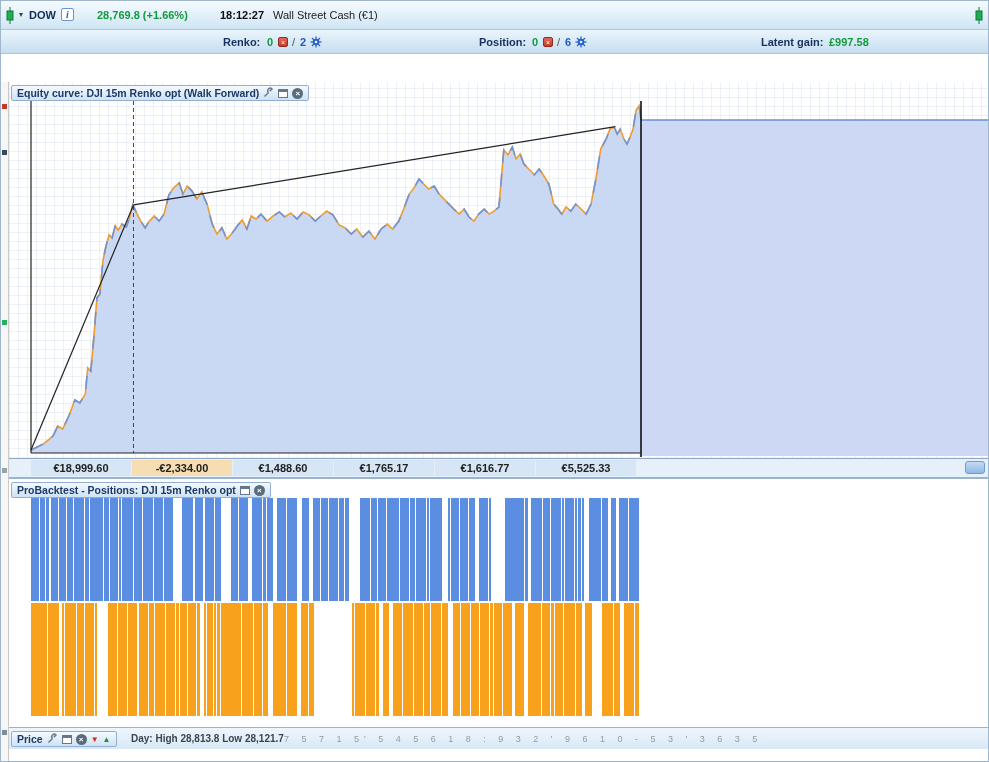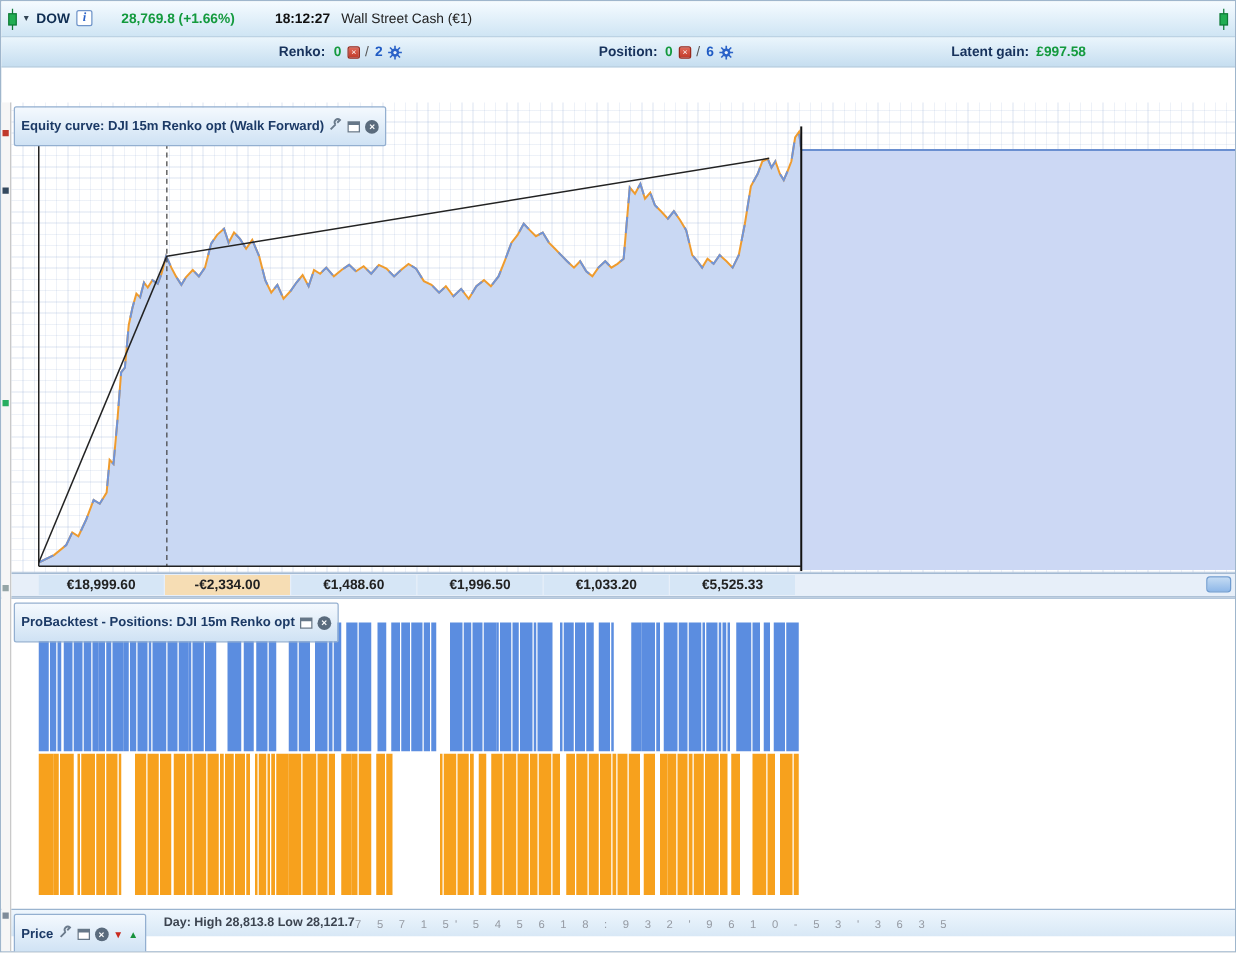--- a/index.html
+++ b/index.html
@@ -41,21 +41,21 @@
 
   
   .gutter{position:absolute;left:0;top:81px;bottom:0;width:8px;background:#f6f6f6;border-right:1px solid #c9c9c9;z-index:30}
   .gutter i{position:absolute;left:1px;width:5px;height:5px;display:block}
 
   .chart-grid{position:absolute;left:8px;top:81px;right:0;height:376px;background:#fff;
     background-image:
       repeating-linear-gradient(90deg, rgba(120,150,200,.13) 0 1px, transparent 1px 9px),
       repeating-linear-gradient(0deg, rgba(120,150,200,.13) 0 1px, transparent 1px 9px)}
   #equity-svg{position:absolute;left:8px;top:100px;z-index:5}
-  .panel-label{position:absolute;z-index:40;display:inline-flex;align-items:center;gap:4px;height:32px;
+  .panel-label{position:absolute;z-index:40;display:inline-flex;align-items:center;gap:4px;height:16px;
       padding:0 5px;background:linear-gradient(#f4f9fe,#cfe2f4);border:1px solid #93afd0;border-radius:2px;
       font-size:10.5px;font-weight:bold;color:#1c3a66;white-space:nowrap}
 
   
   .stats-bg{position:absolute;left:8px;right:0;top:457px;height:20px;background:#e7eff9;border-top:1px solid #8fa9c6;border-bottom:1px solid #9db4cc}
   .stats-row{position:absolute;left:30px;top:459px;display:flex;gap:1px;z-index:6}
   .stat-cell{width:100px;height:16px;background:#d6e6f6;text-align:center;line-height:16px;
              font-weight:bold;color:#222;font-size:11px}
   .stat-cell.neg{background:#f6ddb4}
   .scroll-thumb{position:absolute;left:964px;top:460px;width:20px;height:13px;border-radius:3px;
@@ -185,22 +185,22 @@
     <line id="eq-end" y1="0" y2="356" x1="632" x2="632"></line>
     <line class="axis" x1="22" y1="0" x2="22" y2="352"></line>
     <line class="axis" x1="22" y1="352" x2="632" y2="352"></line>
   </svg>
 
   <div class="stats-bg"></div>
   <div class="stats-row">
     <div class="stat-cell">€18,999.60</div>
     <div class="stat-cell neg">-€2,334.00</div>
     <div class="stat-cell">€1,488.60</div>
-    <div class="stat-cell">€1,996.50</div>
-    <div class="stat-cell">€1,033.20</div>
+    <div class="stat-cell">€1,765.17</div>
+    <div class="stat-cell">€1,616.77</div>
     <div class="stat-cell">€5,525.33</div>
   </div>
   <div class="scroll-thumb"></div>
 
   <div class="positions-panel">
     <div class="panel-label" style="left:10px;top:3px">
       <span>ProBacktest - Positions: DJI 15m Renko opt</span>
       <span class="win-icon"></span>
       <span class="close-icon">×</span>
     </div>

